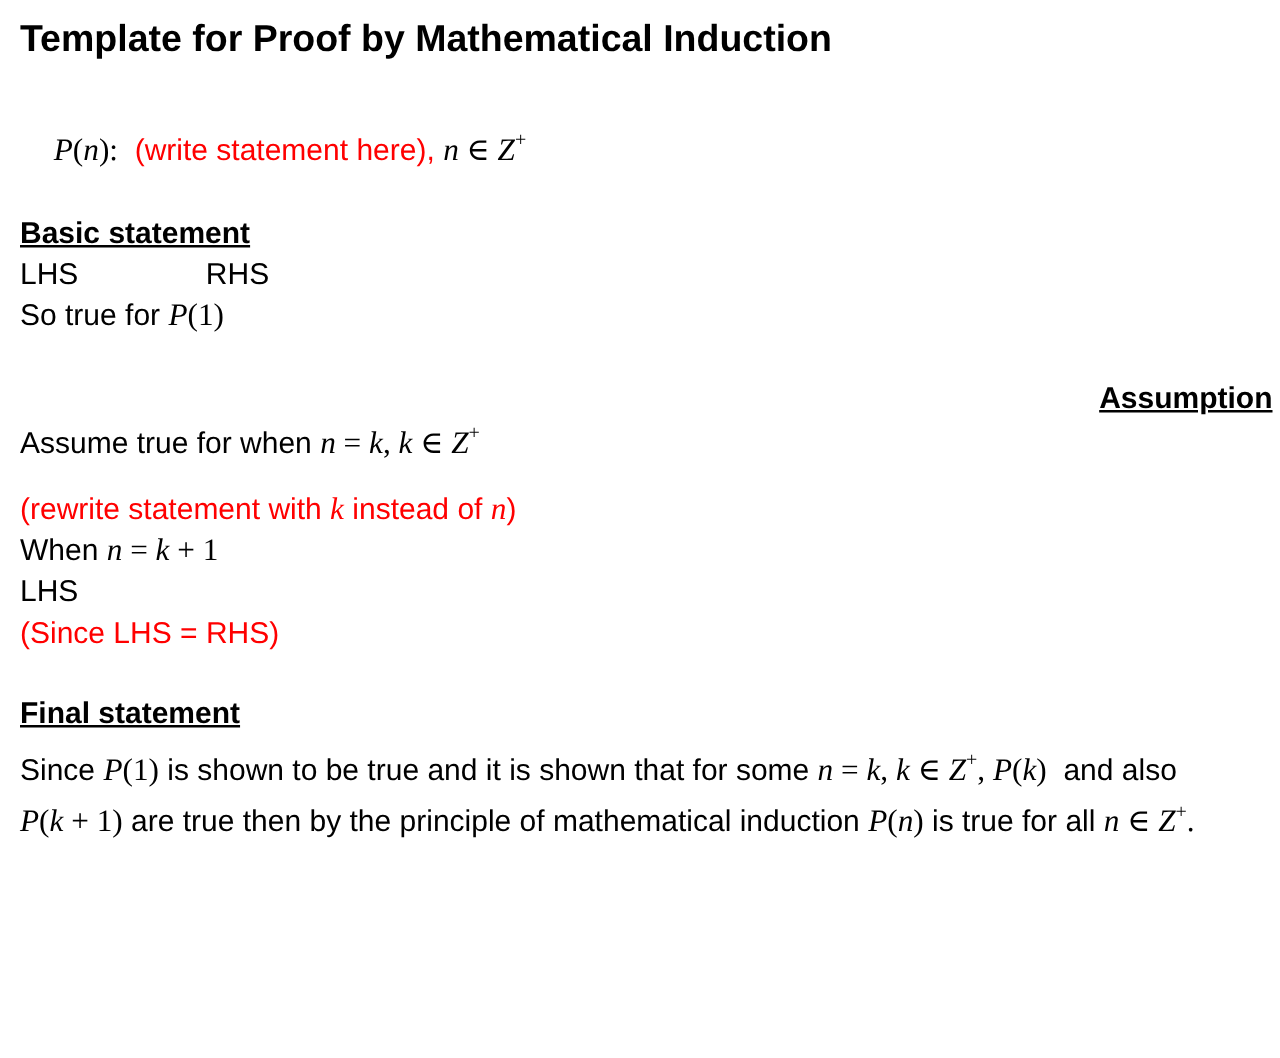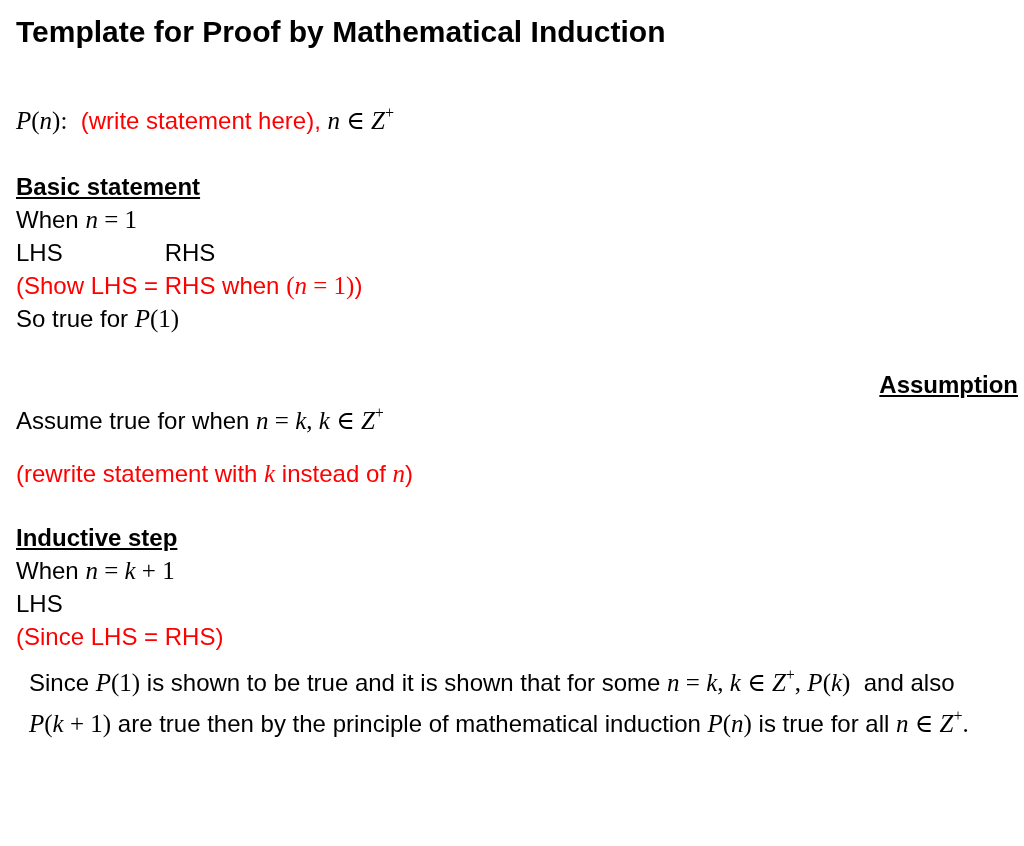--- a/index.html
+++ b/index.html
@@ -29,79 +29,76 @@
     font-size: 24px;
     line-height: 33px;
     font-weight: bold;
     white-space: pre;
     text-decoration: underline;
   }
   .final-line {
     font-size: 24px;
     line-height: 41px;
     white-space: pre;
-    margin-left: 13px;
   }
   
   .mi, .mn, .rmi, .rdn {
     font-family: "Liberation Serif", "DejaVu Serif", serif;
     font-size: 25px;
   }
   .mi, .rmi { font-style: italic; }
   .rd, .rmi, .rdn { color: var(--red, #ff0000); }
   .sup {
     font-family: "Liberation Serif", "DejaVu Serif", serif;
     font-size: 16px;
     line-height: 0;
     position: relative;
     top: -11px;
   }
   .spacer { display: inline-block; width: 102px; }
   
-  .m-pn      { margin-top: 54px; line-height: 34px; }
+  .m-pn      { margin-top: 54px; line-height: 34px; margin-left: 27px; }
   .m-basic-h { margin-top: 32px; }
   .m-assume-h{ margin-top: 33px; text-align: right; }
   .m-assume  { margin-top: 3px; }
   .m-rewrite { margin-top: 20px; }
   .m-induct-h{ margin-top: 31px; }
   .m-final-h { margin-top: 31px; }
   .m-final1  { margin-top: 9px; }
 </style>
 </head>
 <body>
 
 <main class="doc">
 
   <h1 class="title">Template for Proof by Mathematical Induction</h1>
 
   <div class="line m-pn"><span class="mi">P</span><span class="mn">(</span><span class="mi">n</span><span class="mn">):</span><span>  </span><span class="rd">(write statement here),</span><span> </span><span class="mi">n</span><span class="mn"> ∈ </span><span class="mi">Z</span><span class="sup">+</span></div>
 
   <h2 class="heading m-basic-h">Basic statement</h2>
 
-  <div class="line"><span>When </span><span class="mi">n</span><span class="mn"> = 1</span></div>
 
   <div class="line"><span>LHS</span><span class="spacer"></span><span>RHS</span></div>
 
-  <div class="line"><span class="rd">(Show LHS = RHS when </span><span class="rdn">(</span><span class="rmi">n</span><span class="rdn"> = 1)</span><span class="rd">)</span></div>
 
   <div class="line"><span>So true for </span><span class="mi">P</span><span class="mn">(1)</span></div>
 
   <h2 class="heading m-assume-h">Assumption</h2>
 
   <div class="line m-assume"><span>Assume true for when </span><span class="mi">n</span><span class="mn"> = </span><span class="mi">k</span><span class="mn">, </span><span class="mi">k</span><span class="mn"> ∈ </span><span class="mi">Z</span><span class="sup">+</span></div>
 
   <div class="line m-rewrite"><span class="rd">(rewrite statement with </span><span class="rmi">k</span><span class="rd"> instead of </span><span class="rmi">n</span><span class="rd">)</span></div>
 
-  <h2 class="heading m-induct-h">Inductive step</h2>
 
   <div class="line"><span>When </span><span class="mi">n</span><span class="mn"> = </span><span class="mi">k</span><span class="mn"> + 1</span></div>
 
 
   <div class="line"><span>LHS</span></div>
 
   <div class="line"><span class="rd">(Since LHS = RHS)</span></div>
 
+  <h2 class="heading m-final-h">Final statement</h2>
 
   <div class="final-line m-final1"><span>Since </span><span class="mi">P</span><span class="mn">(1)</span><span> is shown to be true and it is shown that for some </span><span class="mi">n</span><span class="mn"> = </span><span class="mi">k</span><span class="mn">, </span><span class="mi">k</span><span class="mn"> ∈ </span><span class="mi">Z</span><span class="sup">+</span><span class="mn">, </span><span class="mi">P</span><span class="mn">(</span><span class="mi">k</span><span class="mn">)</span><span>  and also</span></div>
 
   <div class="final-line"><span class="mi">P</span><span class="mn">(</span><span class="mi">k</span><span class="mn"> + 1)</span><span> are true then by the principle of mathematical induction </span><span class="mi">P</span><span class="mn">(</span><span class="mi">n</span><span class="mn">)</span><span> is true for all </span><span class="mi">n</span><span class="mn"> ∈ </span><span class="mi">Z</span><span class="sup">+</span><span class="mn">.</span></div>
 
 </main>
 
 </body></html>

